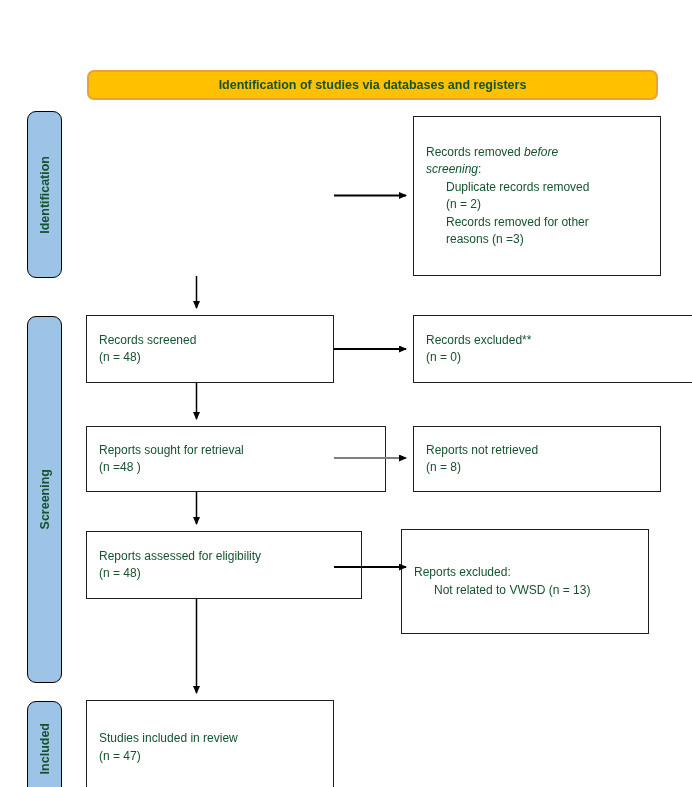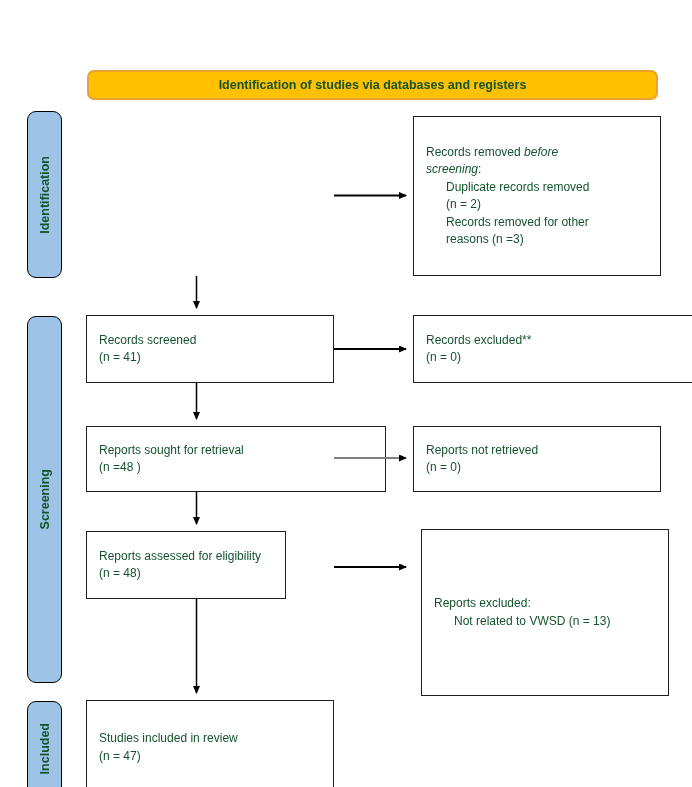--- a/index.html
+++ b/index.html
@@ -60,26 +60,26 @@
     padding-right: 6px;
   }
   .fbox .txt {
     font-size: 12px;
     line-height: 17.5px;
     white-space: pre;
   }
   .b1 { left: 86px;  top: 76px;  width: 248px; height: 162px; }
   .b2 { left: 86px;  top: 277px; width: 248px; height: 68px;  }
   .b3 { left: 86px;  top: 388px; width: 300px; height: 66px;  }
-  .b4 { left: 86px;  top: 493px; width: 200px; height: 68px;  }
+  .b4 { left: 86px;  top: 493px; width: 276px; height: 68px;  }
   .b5 { left: 86px;  top: 662px; width: 248px; height: 95px;  }
   .r1 { left: 413px; top: 78px;  width: 248px; height: 160px; }
   .r2 { left: 413px; top: 277px; width: 292px; height: 68px; align-items: center;  }
   .r3 { left: 413px; top: 388px; width: 248px; height: 66px;  }
-  .r4 { left: 421px; top: 491px; width: 248px; height: 167px; }
+  .r4 { left: 401px; top: 491px; width: 248px; height: 105px; }
   .arrows {
     position: absolute;
     left: 0; top: 0;
     width: 692px; height: 787px;
     pointer-events: none;
   }
 </style>
 </head>
 <body>
 
@@ -104,36 +104,36 @@
     <div class="txt"><span>Records removed </span><i>before
 screening</i><span>:
       Duplicate records removed
       (n = 2)
       Records removed for other
       reasons (n =3)</span></div>
   </div>
 
   <div class="fbox b2">
     <div class="txt">Records screened
-(n = 41)</div>
+(n = 48)</div>
   </div>
 
   <div class="fbox r2">
     <div class="txt">Records excluded**
 (n = 0)</div>
   </div>
 
   <div class="fbox b3">
     <div class="txt">Reports sought for retrieval
 (n =48 )</div>
   </div>
 
   <div class="fbox r3">
     <div class="txt">Reports not retrieved
-(n = 0)</div>
+(n = 8)</div>
   </div>
 
   <div class="fbox b4">
     <div class="txt">Reports assessed for eligibility
 (n = 48)</div>
   </div>
 
   <div class="fbox r4">
     <div class="txt">Reports excluded:
       Not related to VWSD (n = 13)</div>

